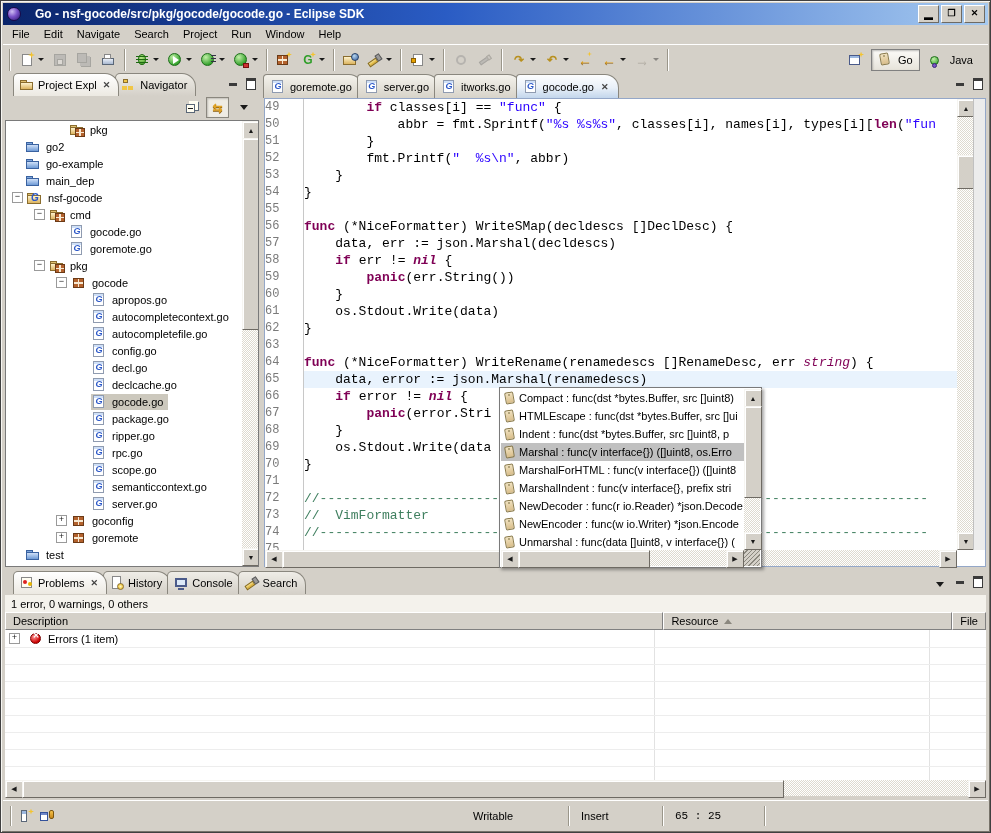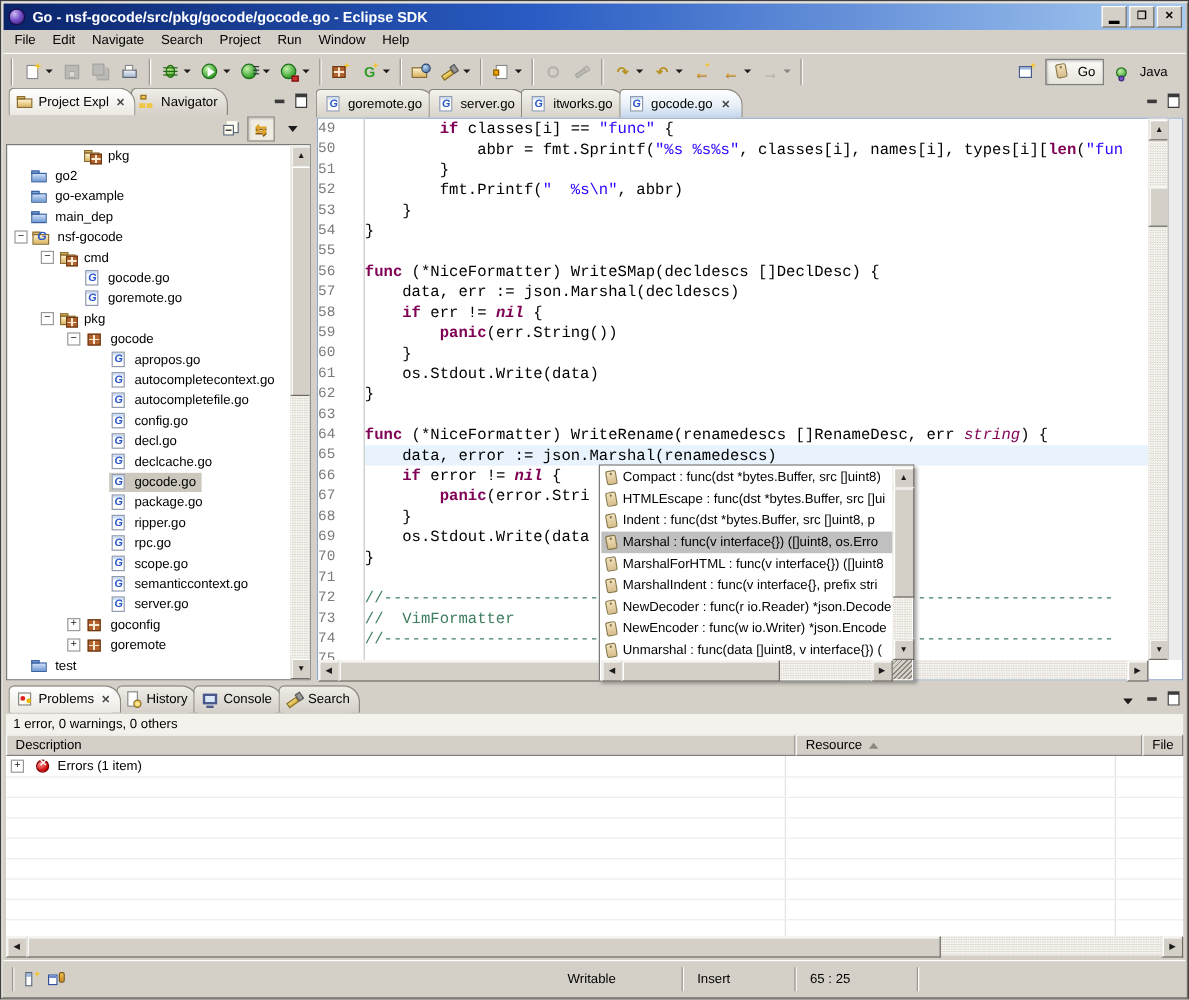--- a/index.html
+++ b/index.html
@@ -9,21 +9,21 @@
     font-family:"Liberation Sans",sans-serif;font-size:11px;
     -webkit-font-smoothing:none;
   }
   .frame{position:absolute;inset:0;border:1px solid #404040;
     box-shadow:inset 1px 1px 0 #f6f5f1, inset -1px -1px 0 #77736a;pointer-events:none;z-index:90}
 
   
   #titlebar{position:absolute;left:3px;top:3px;right:3px;height:22px;
     background:linear-gradient(90deg,#0a246a 0%,#2a5cc4 45%,#a6caf0 100%);
     display:flex;align-items:center;padding:0 3px;}
-  #title-text{color:#fff;font-weight:bold;font-size:12px;margin-left:5px;flex:1;white-space:nowrap;overflow:hidden}
+  #title-text{color:#fff;font-weight:bold;font-size:12px;margin-left:13px;flex:1;white-space:nowrap;overflow:hidden}
   .winbtn{width:19px;height:16px;margin-left:2px;background:#d4d0c8;
     border:1px solid;border-color:#fff #6e6a63 #6e6a63 #fff;
     display:flex;align-items:center;justify-content:center;font-size:9px;font-weight:bold;line-height:1}
   .winbtn span{transform:translateY(-1px)}
   #btn-min span{transform:translateY(3px)}
 
   
   #menubar{position:absolute;left:3px;top:25px;right:3px;height:19px;display:flex;align-items:center;padding-left:3px}
   .menu-item{padding:2px 8px 3px 6px;cursor:default}
 
@@ -127,21 +127,21 @@
   .vsb .sb-btn{position:absolute;left:0;width:16px;height:16px}
   .hsb{position:absolute;height:16px}
   .hsb .sb-btn{position:absolute;top:0;width:16px;height:16px}
 
   
   .panel{position:absolute}
   #explorer{left:3px;top:73px;width:258px;height:496px}
   #editor{left:262px;top:73px;width:726px;height:496px}
   #bottom{left:3px;top:571px;width:985px;height:227px}
 
-  .vtabs{height:23px;display:flex;align-items:flex-end;position:relative;padding-left:4px}
+  .vtabs{height:23px;display:flex;align-items:flex-end;position:relative;padding-left:10px}
   .vtab{height:22px;display:flex;align-items:center;gap:3px;padding:0 8px 0 5px;margin-right:-4px;
     border:1px solid #8a877e;border-bottom:none;border-radius:5px 14px 0 0;
     background:linear-gradient(#efede7,#d4d0c8);white-space:nowrap}
   .vtab.active{background:linear-gradient(#ffffff,#ece9e2);z-index:2;font-weight:normal}
   .tab-close{font-size:9px;color:#444;margin-left:3px;font-weight:bold}
   .minmax{position:absolute;right:3px;top:4px;display:flex;gap:4px;z-index:3}
   .mm{width:14px;height:12px;display:flex;align-items:center;justify-content:center}
   .mm::before{content:"";width:8px;height:3px;background:#3a3a3a}
   .mm.max::before{width:8px;height:8px;background:#fff;border:1px solid #3a3a3a;border-top-width:3px}
 
@@ -794,16 +794,16 @@
   <div id="status-left">
     <div class="groove"></div>
     <span class="ico ico-fastview1"></span>
     <span class="ico ico-fastview2"></span>
   </div>
   <div id="status-cells">
       <div class="status-cell" style="width: 84px;">Writable</div>
       <div class="groove"></div>
       <div class="status-cell" style="width: 62px;">Insert</div>
       <div class="groove"></div>
-      <div class="status-cell" style="width: 78px;">65 : 25</div>
+      <div class="status-cell" style="width: 78px; font-family: Liberation Mono, monospace;">65 : 25</div>
       <div class="groove"></div>
     </div>
 </div>
 
 </body></html>

